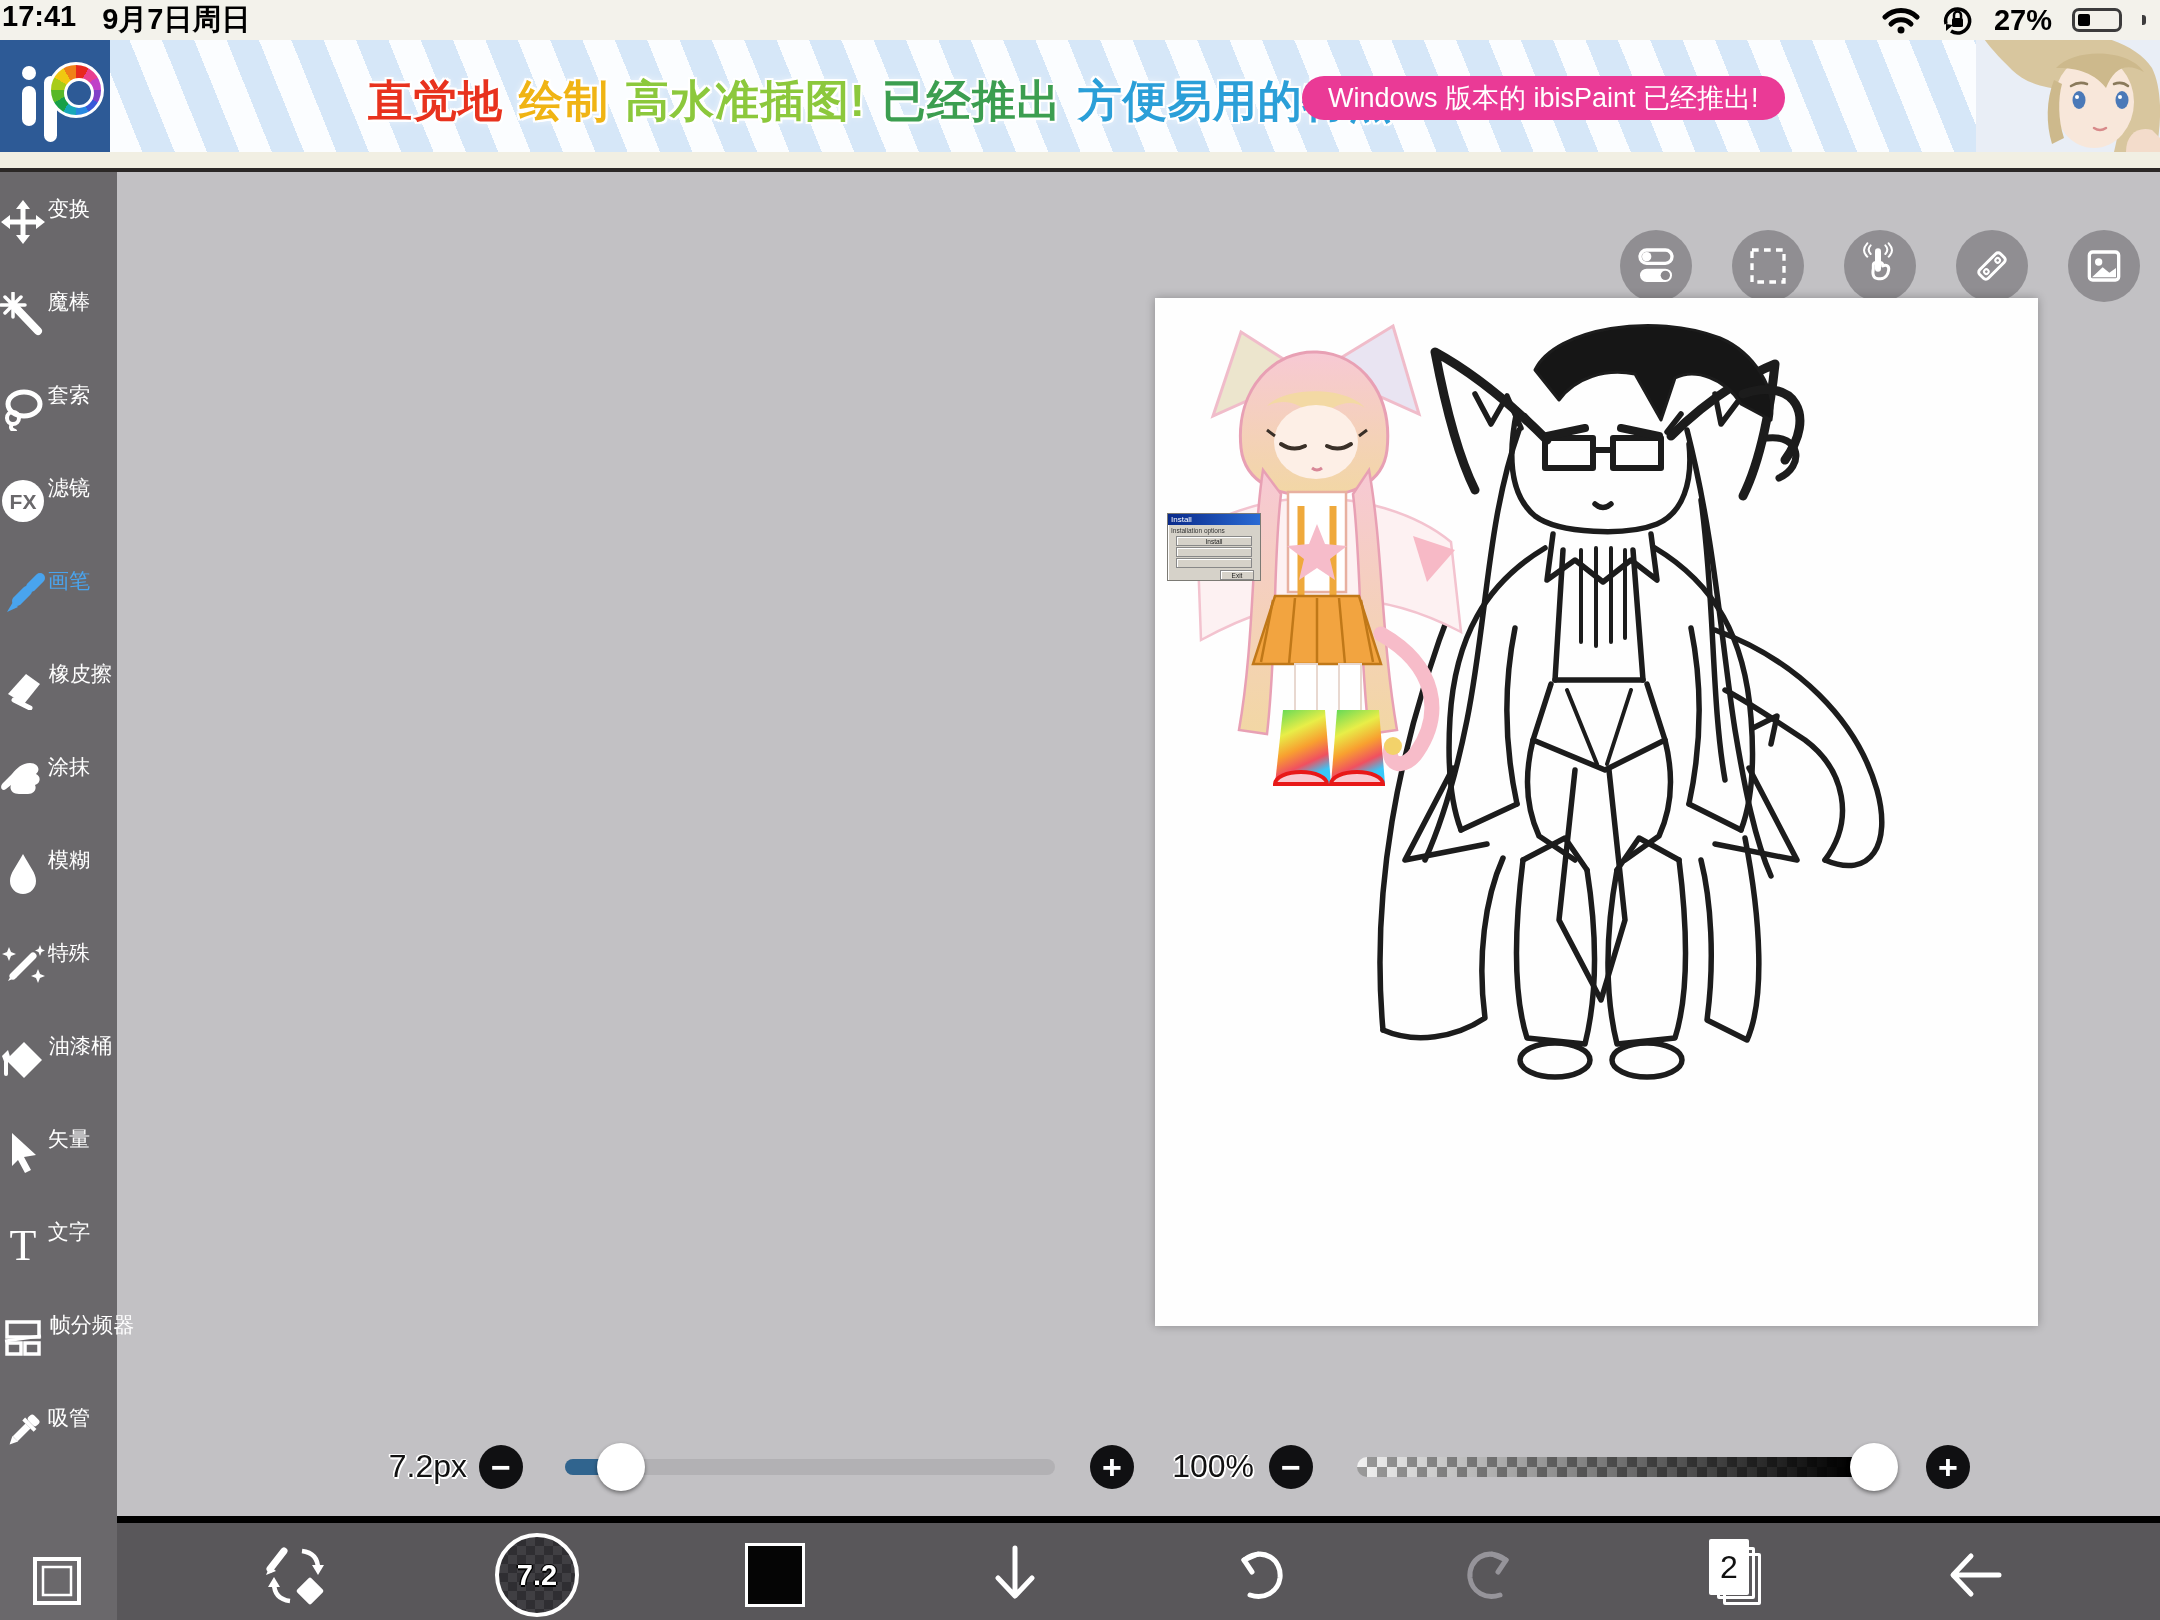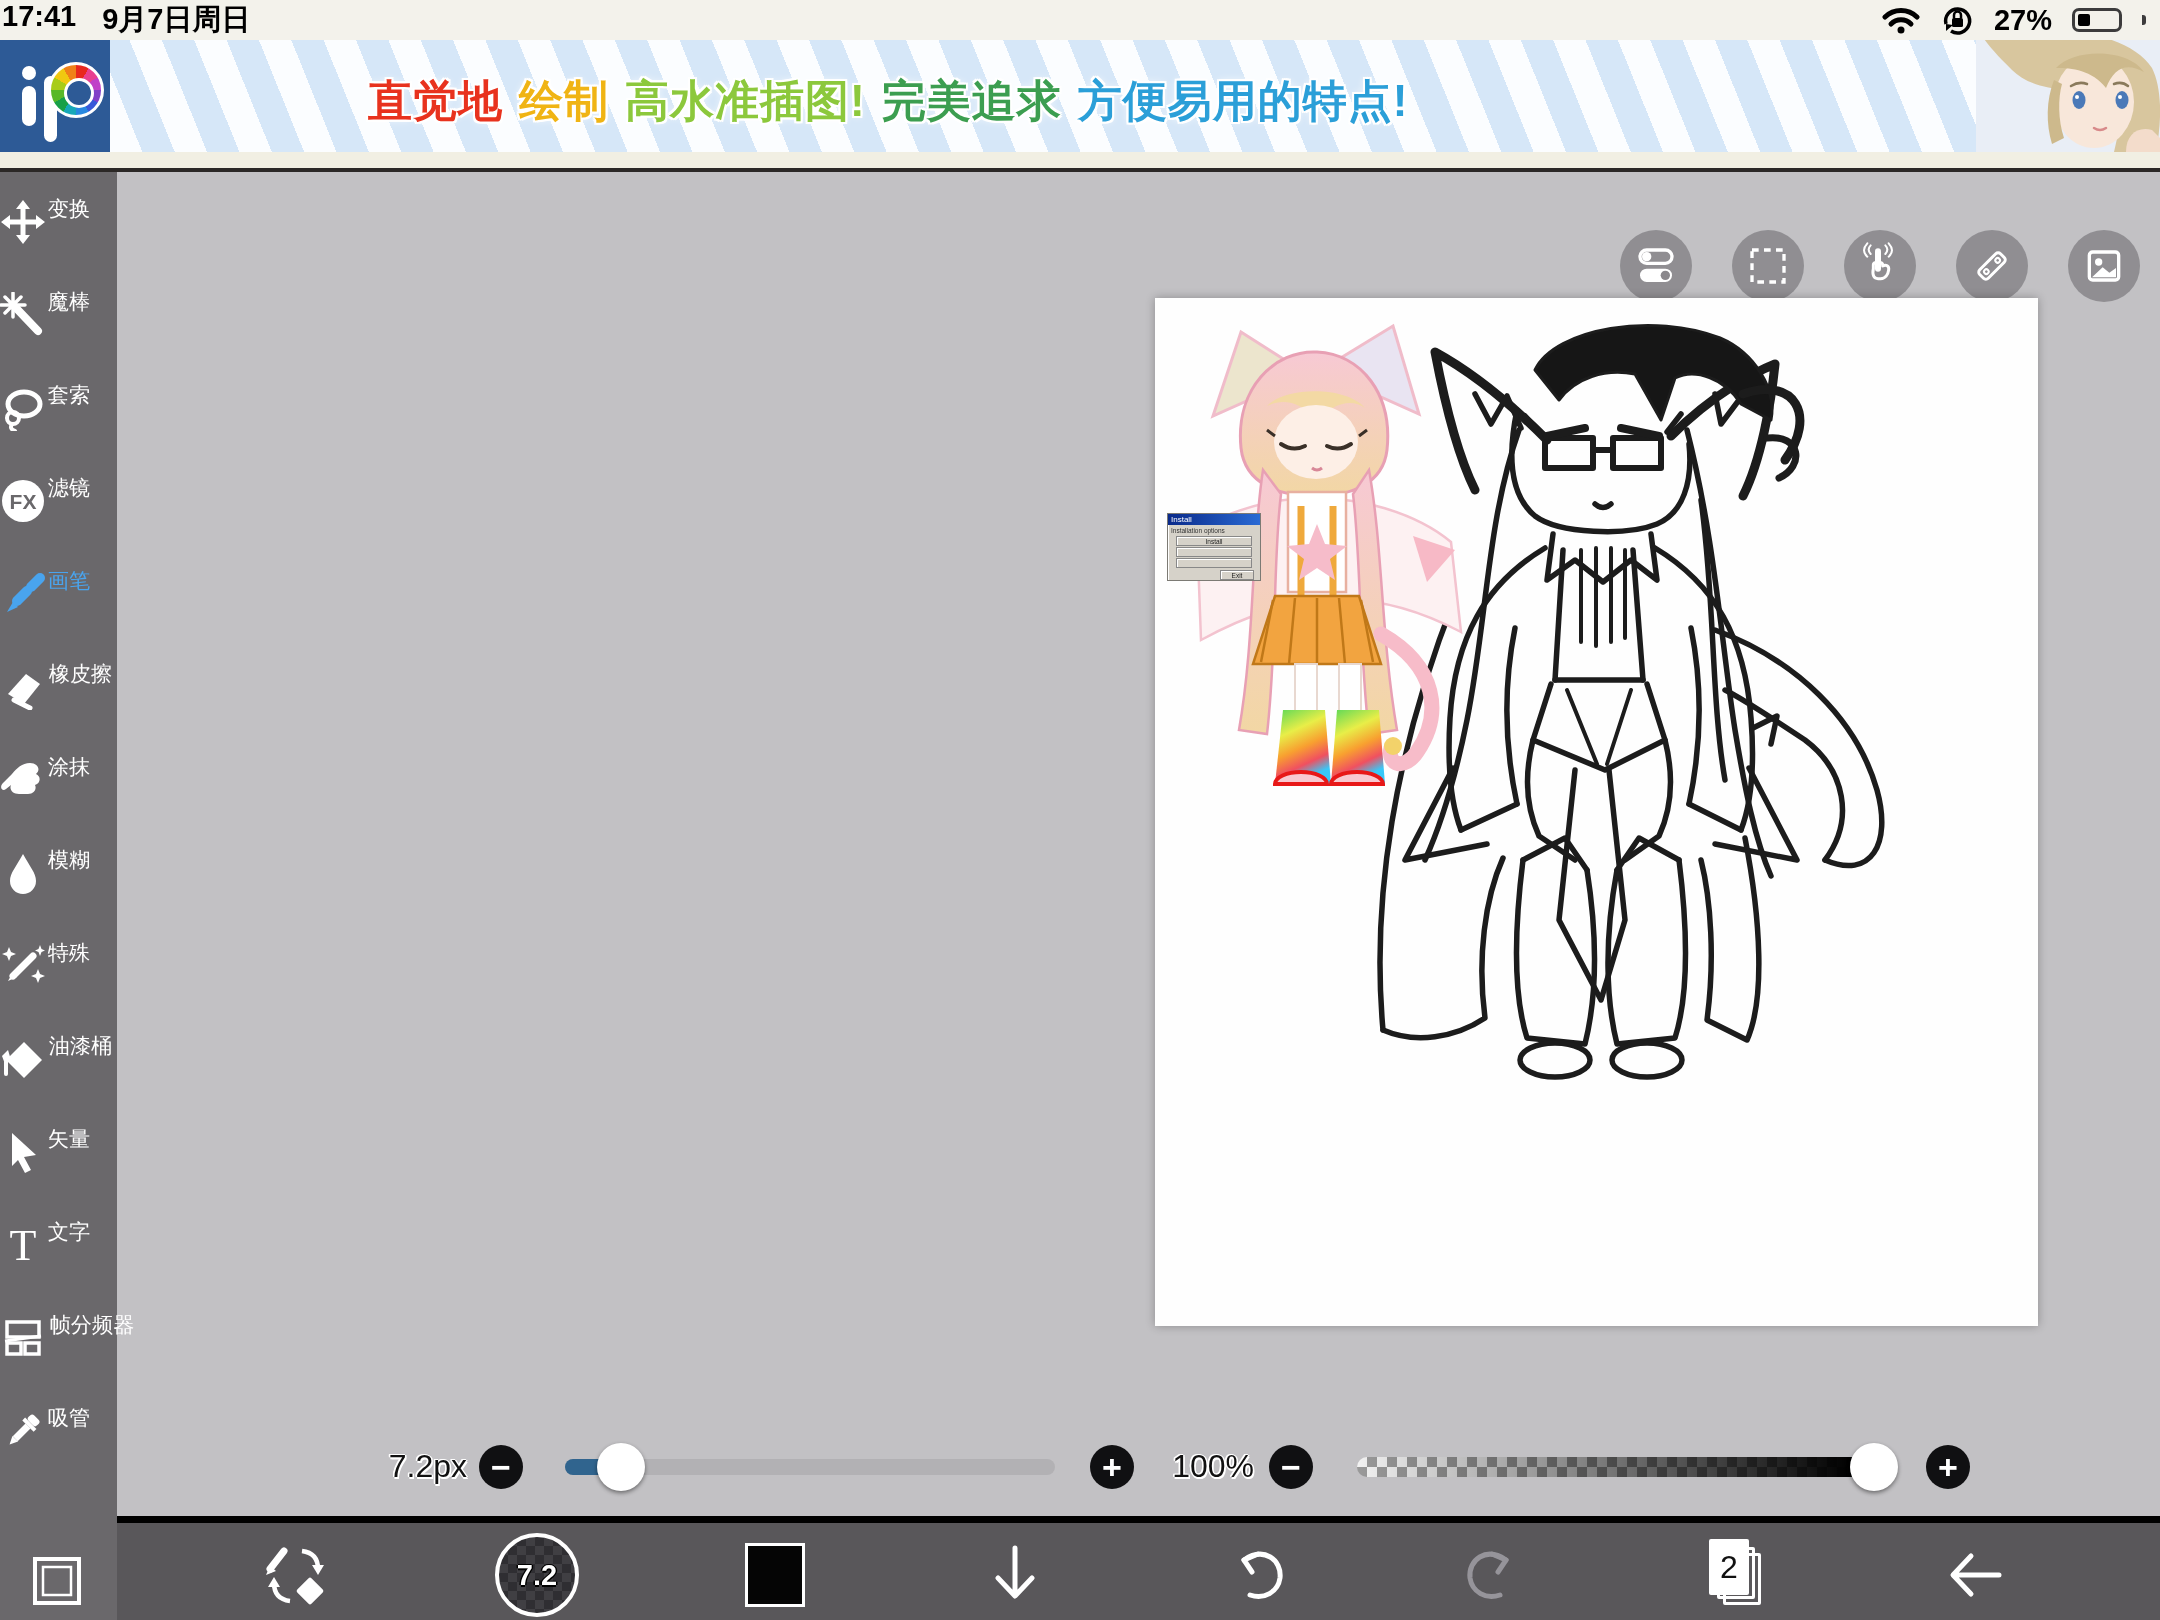--- a/index.html
+++ b/index.html
@@ -131,22 +131,23 @@
 
 <div class="banner">
   <div class="stripes"></div>
   <div class="logo">
     <div class="i-dot"></div>
       <div class="i-bar"></div>
       <div class="p-stem"></div>
       <div class="wheel"></div>
   </div>
   <div class="headline">
-    <span style="color: rgb(232, 50, 30);">直觉地</span><span style="color: rgb(240, 180, 20);">绘制</span><span style="color: rgb(140, 200, 60);">高水准插图!</span><span style="color: rgb(60, 158, 80);">完美追求</span><span style="color: rgb(43, 159, 216);">方便易用的特点!</span>
+    <span style="color: rgb(232, 50, 30);">直觉地</span><span style="color: rgb(240, 180, 20);">绘制</span><span style="color: rgb(140, 200, 60);">高水准插图!</span><span style="color: rgb(60, 158, 80);">已经推出</span><span style="color: rgb(43, 159, 216);">方便易用的特点!</span>
   </div>
+  <div class="ad-pill" style="background: rgb(234, 58, 150);">Windows 版本的 ibisPaint 已经推出!</div>
   <svg class="banner-girl" viewBox="0 0 184 112">
     <rect x="0" y="0" width="184" height="112" fill="#e9eef6"></rect>
     <path d="M6,-4 C60,-18 150,-12 176,28 C186,48 186,80 180,112 L138,112 C148,72 146,52 134,40 C98,56 56,50 36,30 C26,20 14,8 6,-4 Z" fill="#d8c69e"></path>
     <ellipse cx="118" cy="62" rx="40" ry="46" fill="#f8e7da"></ellipse>
     <path d="M80,28 C98,8 152,8 168,32 C150,22 138,28 130,48 C116,30 96,28 80,28 Z" fill="#cdb98c"></path>
     <path d="M78,40 C70,60 70,84 76,104 L88,98 C82,80 82,58 86,44 Z" fill="#cdb98c"></path>
     <ellipse cx="103" cy="60" rx="6.5" ry="9" fill="#4a79b8"></ellipse>
       <ellipse cx="146" cy="60" rx="6.5" ry="9" fill="#4a79b8"></ellipse>
     <circle cx="101" cy="57" r="2" fill="#fff"></circle>
       <circle cx="144" cy="57" r="2" fill="#fff"></circle>

